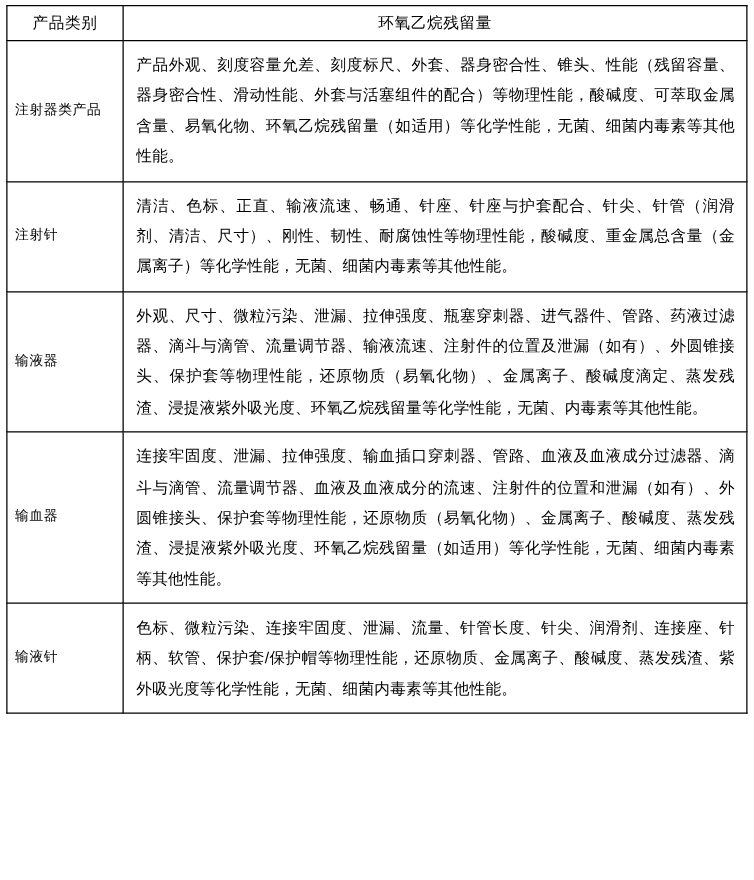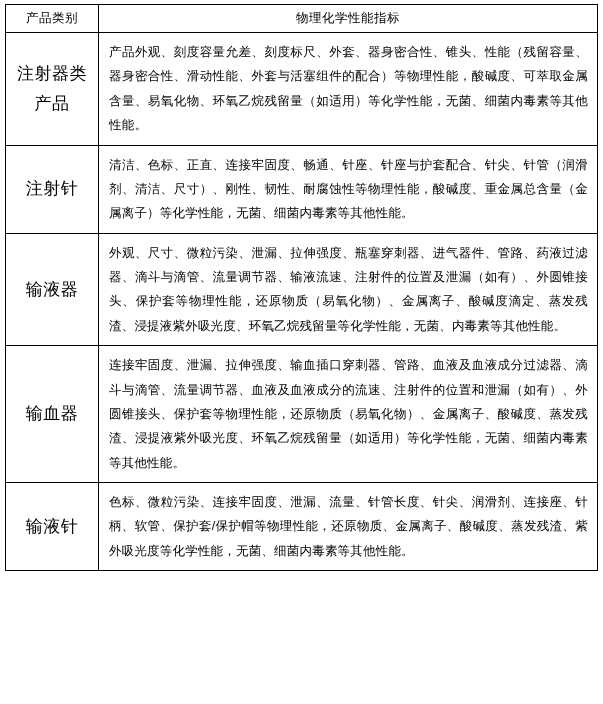--- a/index.html
+++ b/index.html
@@ -32,22 +32,22 @@
   th.col-head {
     text-align: center;
     font-size: 12.5px;
     padding: 5px 2px;
     letter-spacing: 0.5px;
   }
   th.head-category {
     width: 88px;
   }
   td.category-cell {
-    text-align: center;
-    font-size: 17px;
+    text-align: left;
+    font-size: 11px;
     padding: 4px 6px;
     line-height: 1.75;
     letter-spacing: 0.5px;
   }
   td.detail-cell {
     text-align: justify;
     text-justify: inter-ideograph;
     font-size: 12.5px;
     padding: 7px 9px 7px 10px;
     line-height: 1.95;
@@ -55,31 +55,31 @@
   }
 </style>
 </head>
 <body>
 
 <div class="table-wrap">
   <table class="spec-table">
     <thead>
       <tr>
         <th class="col-head head-category">产品类别</th>
-        <th class="col-head head-indicators">物理化学性能指标</th>
+        <th class="col-head head-indicators">环氧乙烷残留量</th>
       </tr>
     </thead>
     <tbody>
       <tr>
         <td class="category-cell">注射器类产品</td>
         <td class="detail-cell">产品外观、刻度容量允差、刻度标尺、外套、器身密合性、锥头、性能（残留容量、器身密合性、滑动性能、外套与活塞组件的配合）等物理性能，酸碱度、可萃取金属含量、易氧化物、环氧乙烷残留量（如适用）等化学性能，无菌、细菌内毒素等其他性能。</td>
       </tr>
       <tr>
         <td class="category-cell">注射针</td>
-        <td class="detail-cell">清洁、色标、正直、连接牢固度、畅通、针座、针座与护套配合、针尖、针管（润滑剂、清洁、尺寸）、刚性、韧性、耐腐蚀性等物理性能，酸碱度、重金属总含量（金属离子）等化学性能，无菌、细菌内毒素等其他性能。</td>
+        <td class="detail-cell">清洁、色标、正直、输液流速、畅通、针座、针座与护套配合、针尖、针管（润滑剂、清洁、尺寸）、刚性、韧性、耐腐蚀性等物理性能，酸碱度、重金属总含量（金属离子）等化学性能，无菌、细菌内毒素等其他性能。</td>
       </tr>
       <tr>
         <td class="category-cell">输液器</td>
         <td class="detail-cell">外观、尺寸、微粒污染、泄漏、拉伸强度、瓶塞穿刺器、进气器件、管路、药液过滤器、滴斗与滴管、流量调节器、输液流速、注射件的位置及泄漏（如有）、外圆锥接头、保护套等物理性能，还原物质（易氧化物）、金属离子、酸碱度滴定、蒸发残渣、浸提液紫外吸光度、环氧乙烷残留量等化学性能，无菌、内毒素等其他性能。</td>
       </tr>
       <tr>
         <td class="category-cell">输血器</td>
         <td class="detail-cell">连接牢固度、泄漏、拉伸强度、输血插口穿刺器、管路、血液及血液成分过滤器、滴斗与滴管、流量调节器、血液及血液成分的流速、注射件的位置和泄漏（如有）、外圆锥接头、保护套等物理性能，还原物质（易氧化物）、金属离子、酸碱度、蒸发残渣、浸提液紫外吸光度、环氧乙烷残留量（如适用）等化学性能，无菌、细菌内毒素等其他性能。</td>
       </tr>
       <tr>

